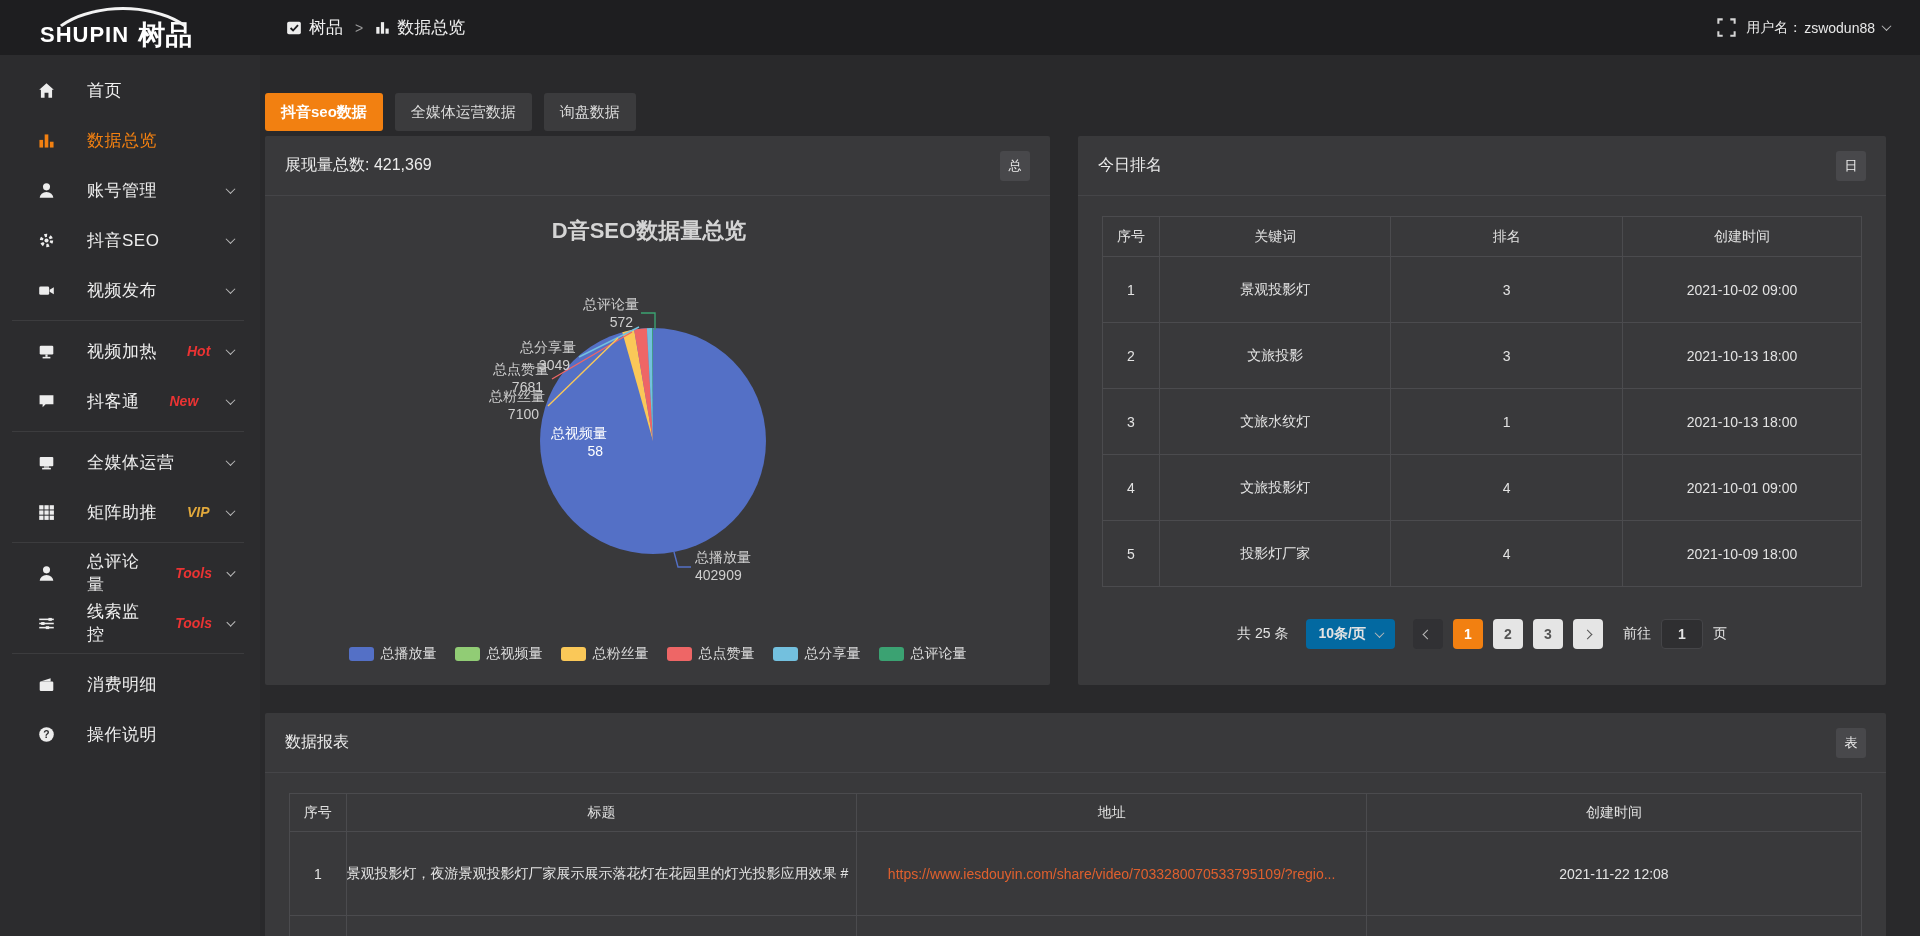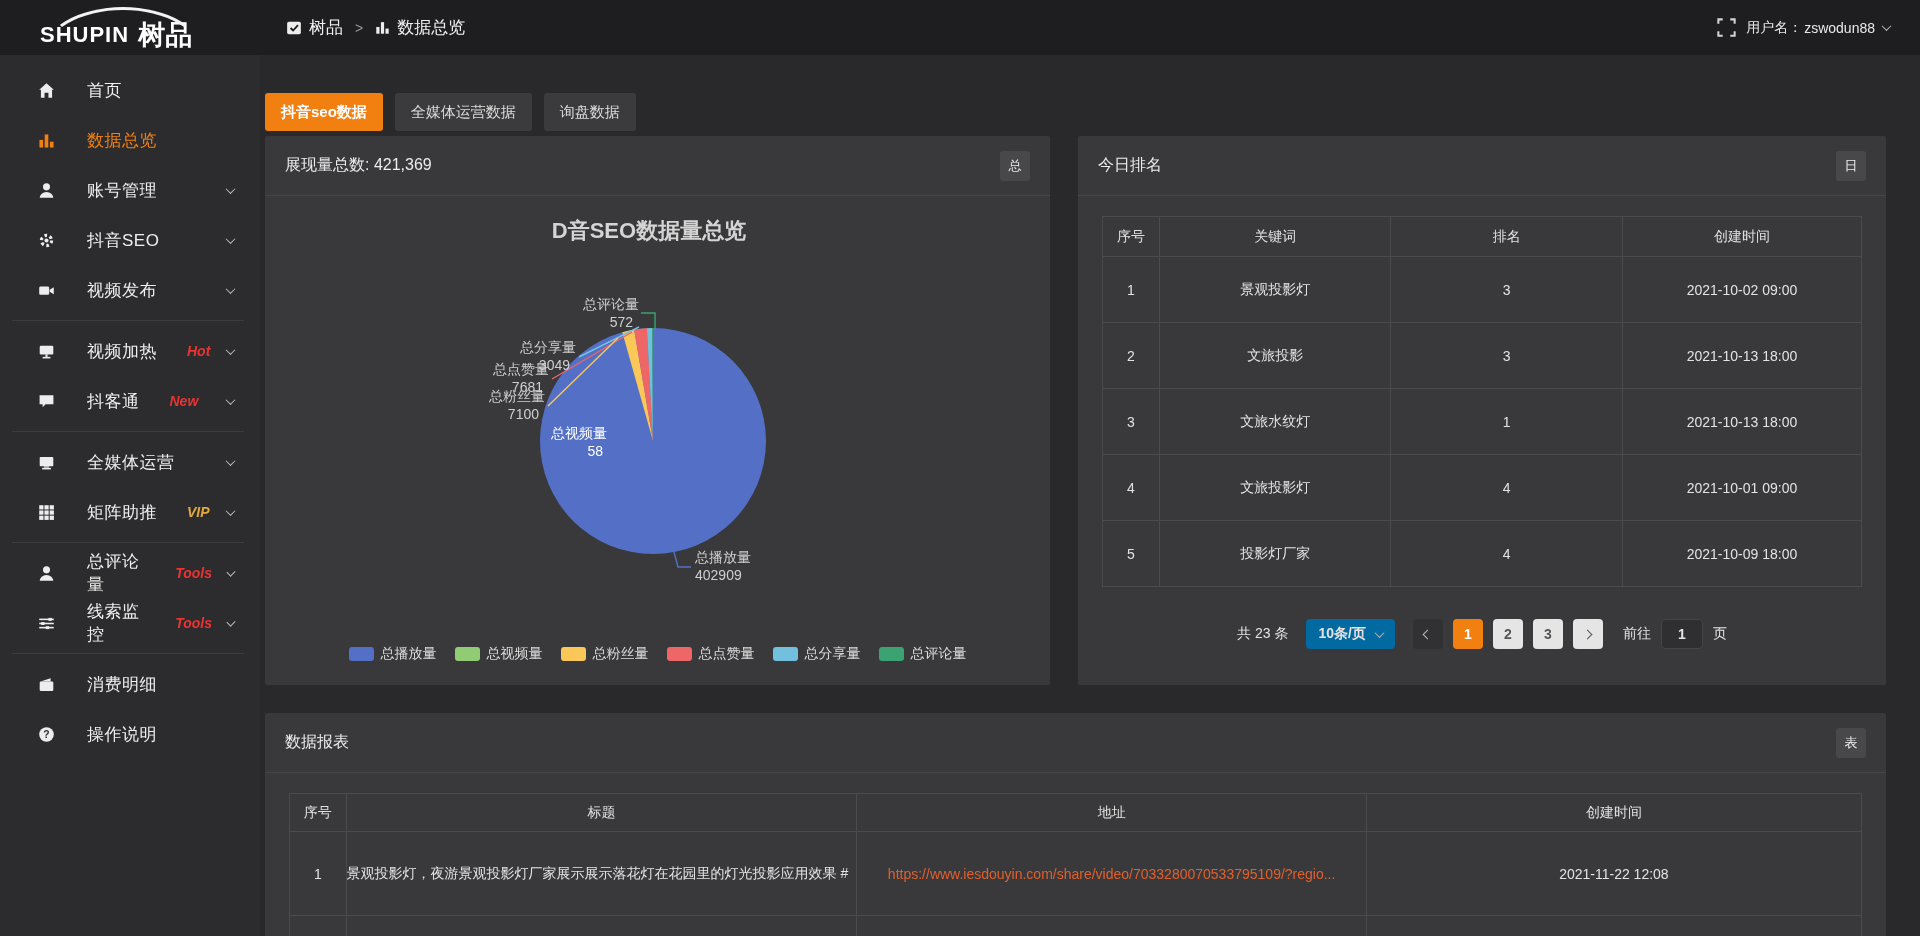--- a/index.html
+++ b/index.html
@@ -390,21 +390,21 @@
               </tr>
             <tr>
                 <td>5</td>
                 <td>投影灯厂家</td>
                 <td>4</td>
                 <td>2021-10-09 18:00</td>
               </tr>
           </tbody>
         </table>
         <div class="pager">
-          <span class="pg-total">共 23 条</span>
+          <span class="pg-total">共 25 条</span>
           <div class="pg-size">
             <span>10条/页</span>
             <span class="chev chev-down"></span>
           </div>
           <button class="pg-btn pg-prev">
               <span class="chev chev-left"></span>
             </button>
           <button class="pg-btn pg-active">1</button>
           <button class="pg-btn pg-light">2</button>
           <button class="pg-btn pg-light">3</button>

